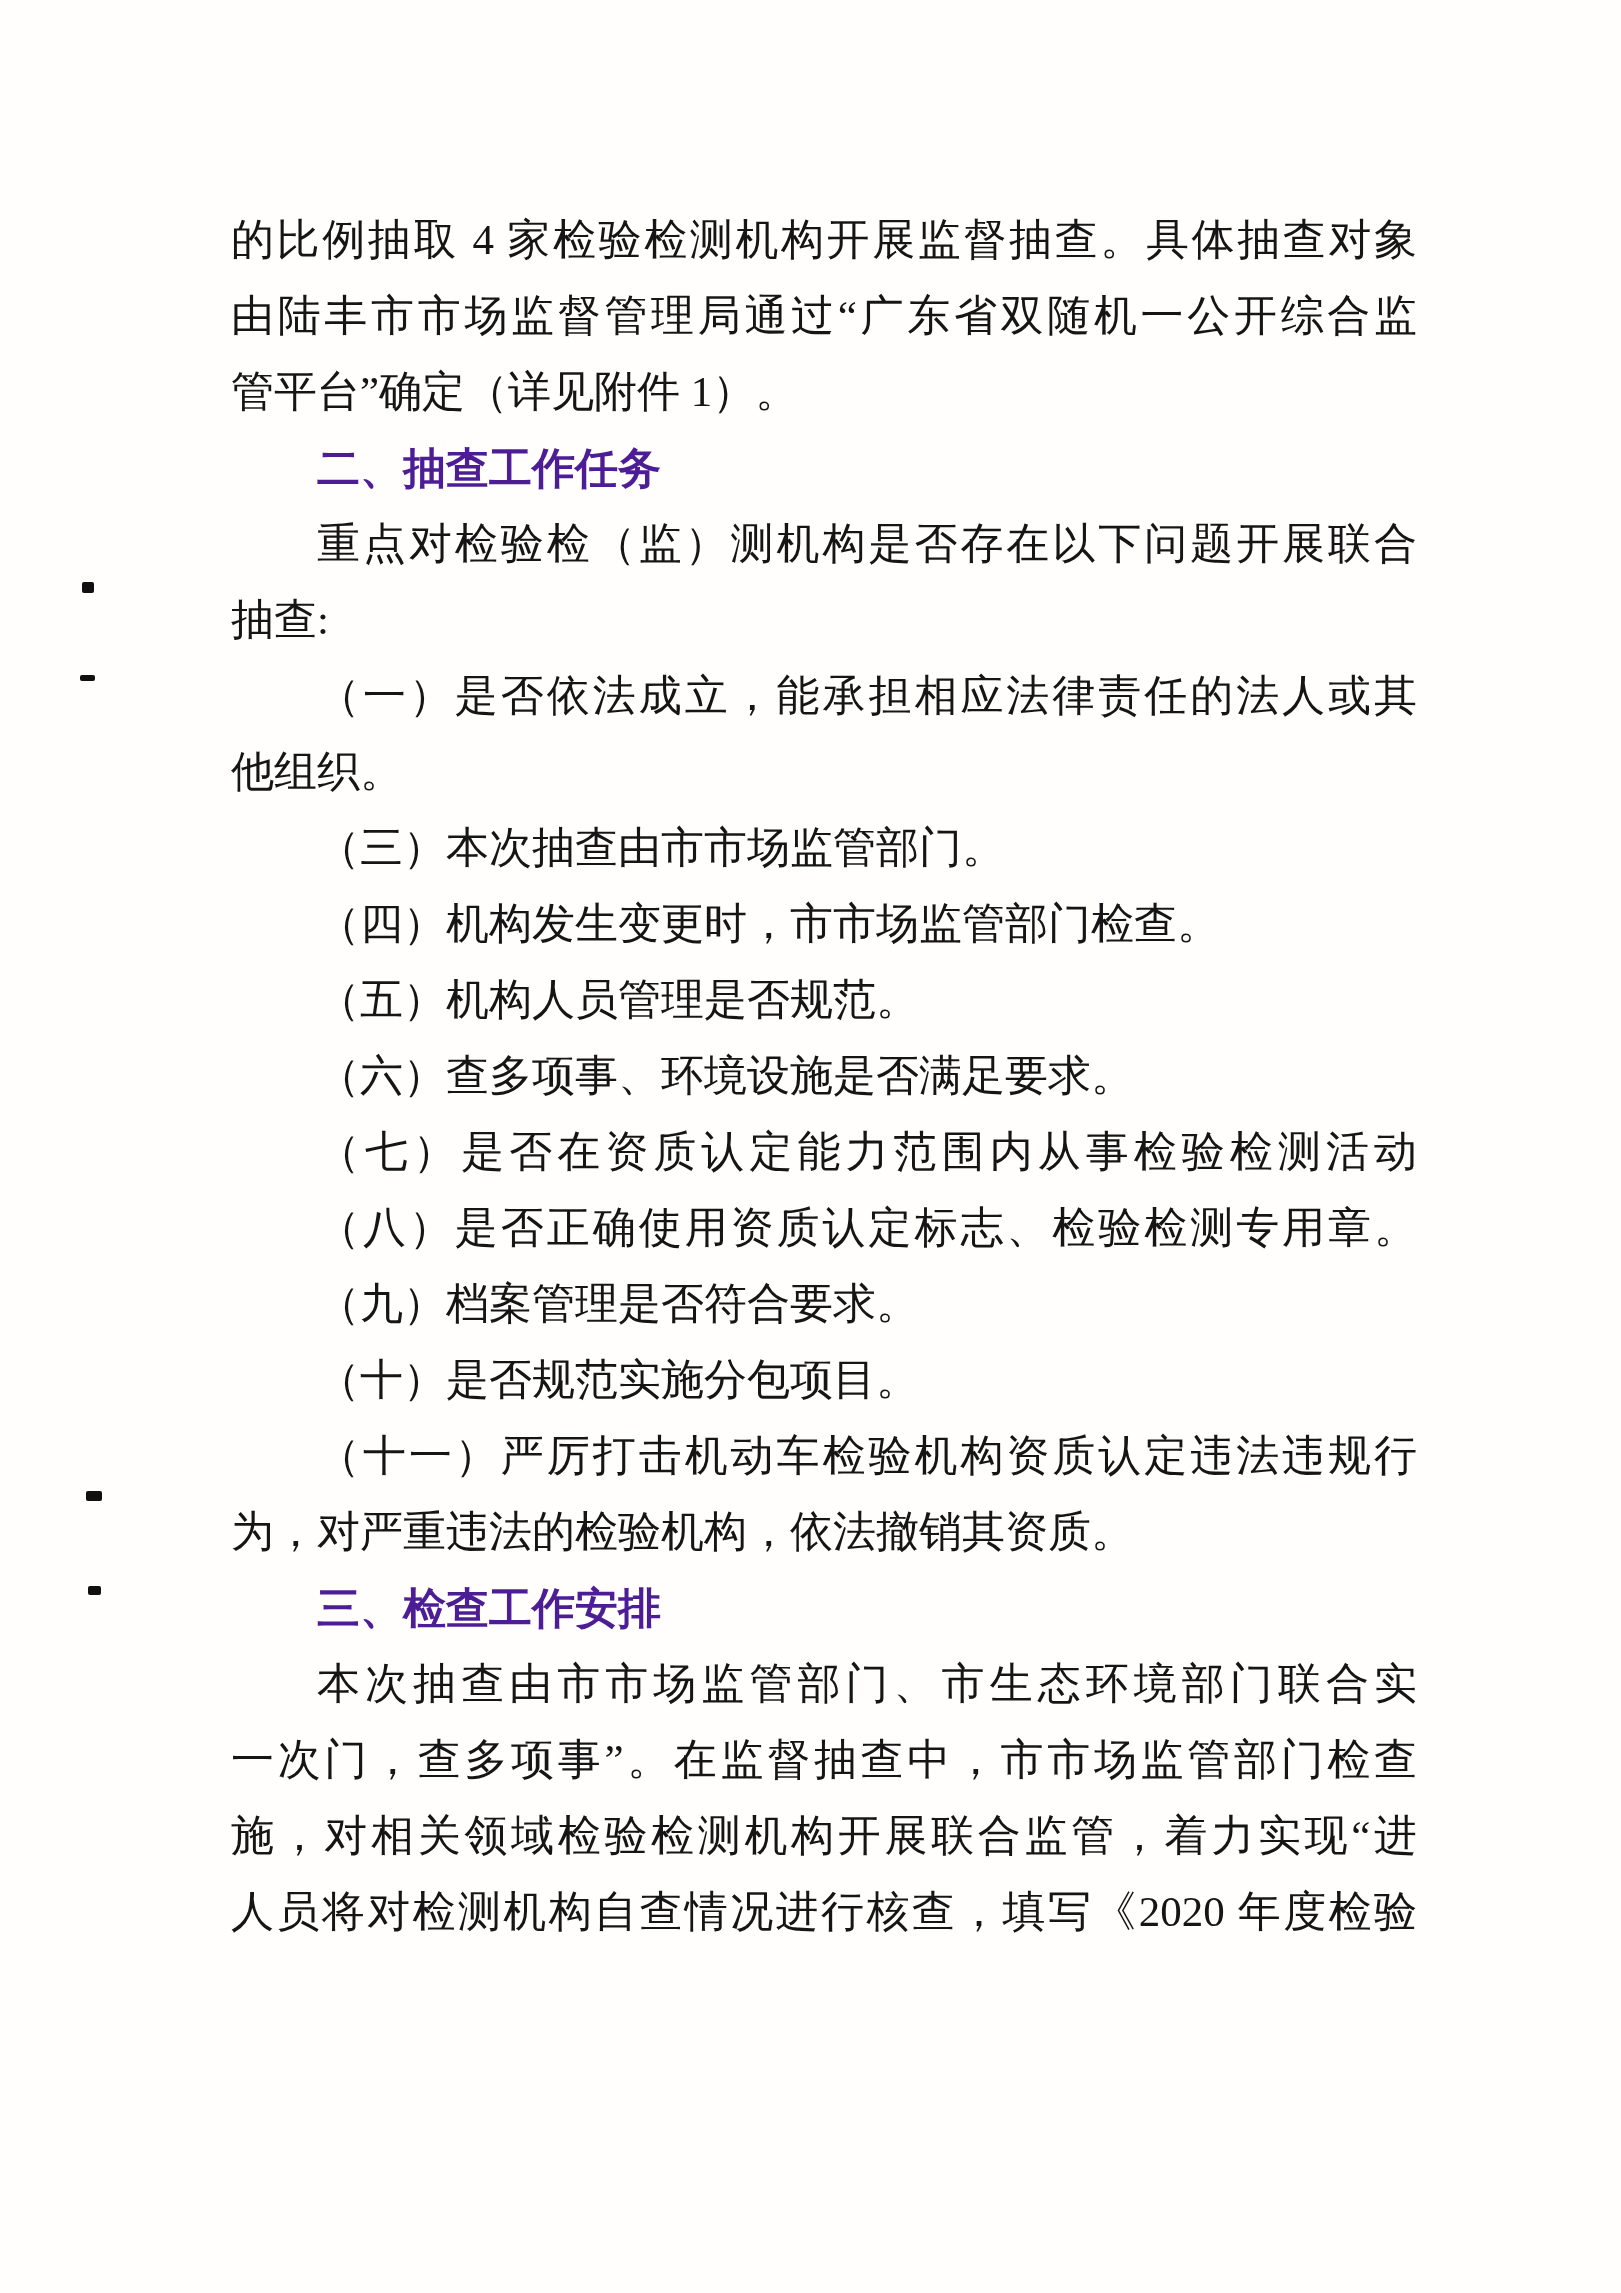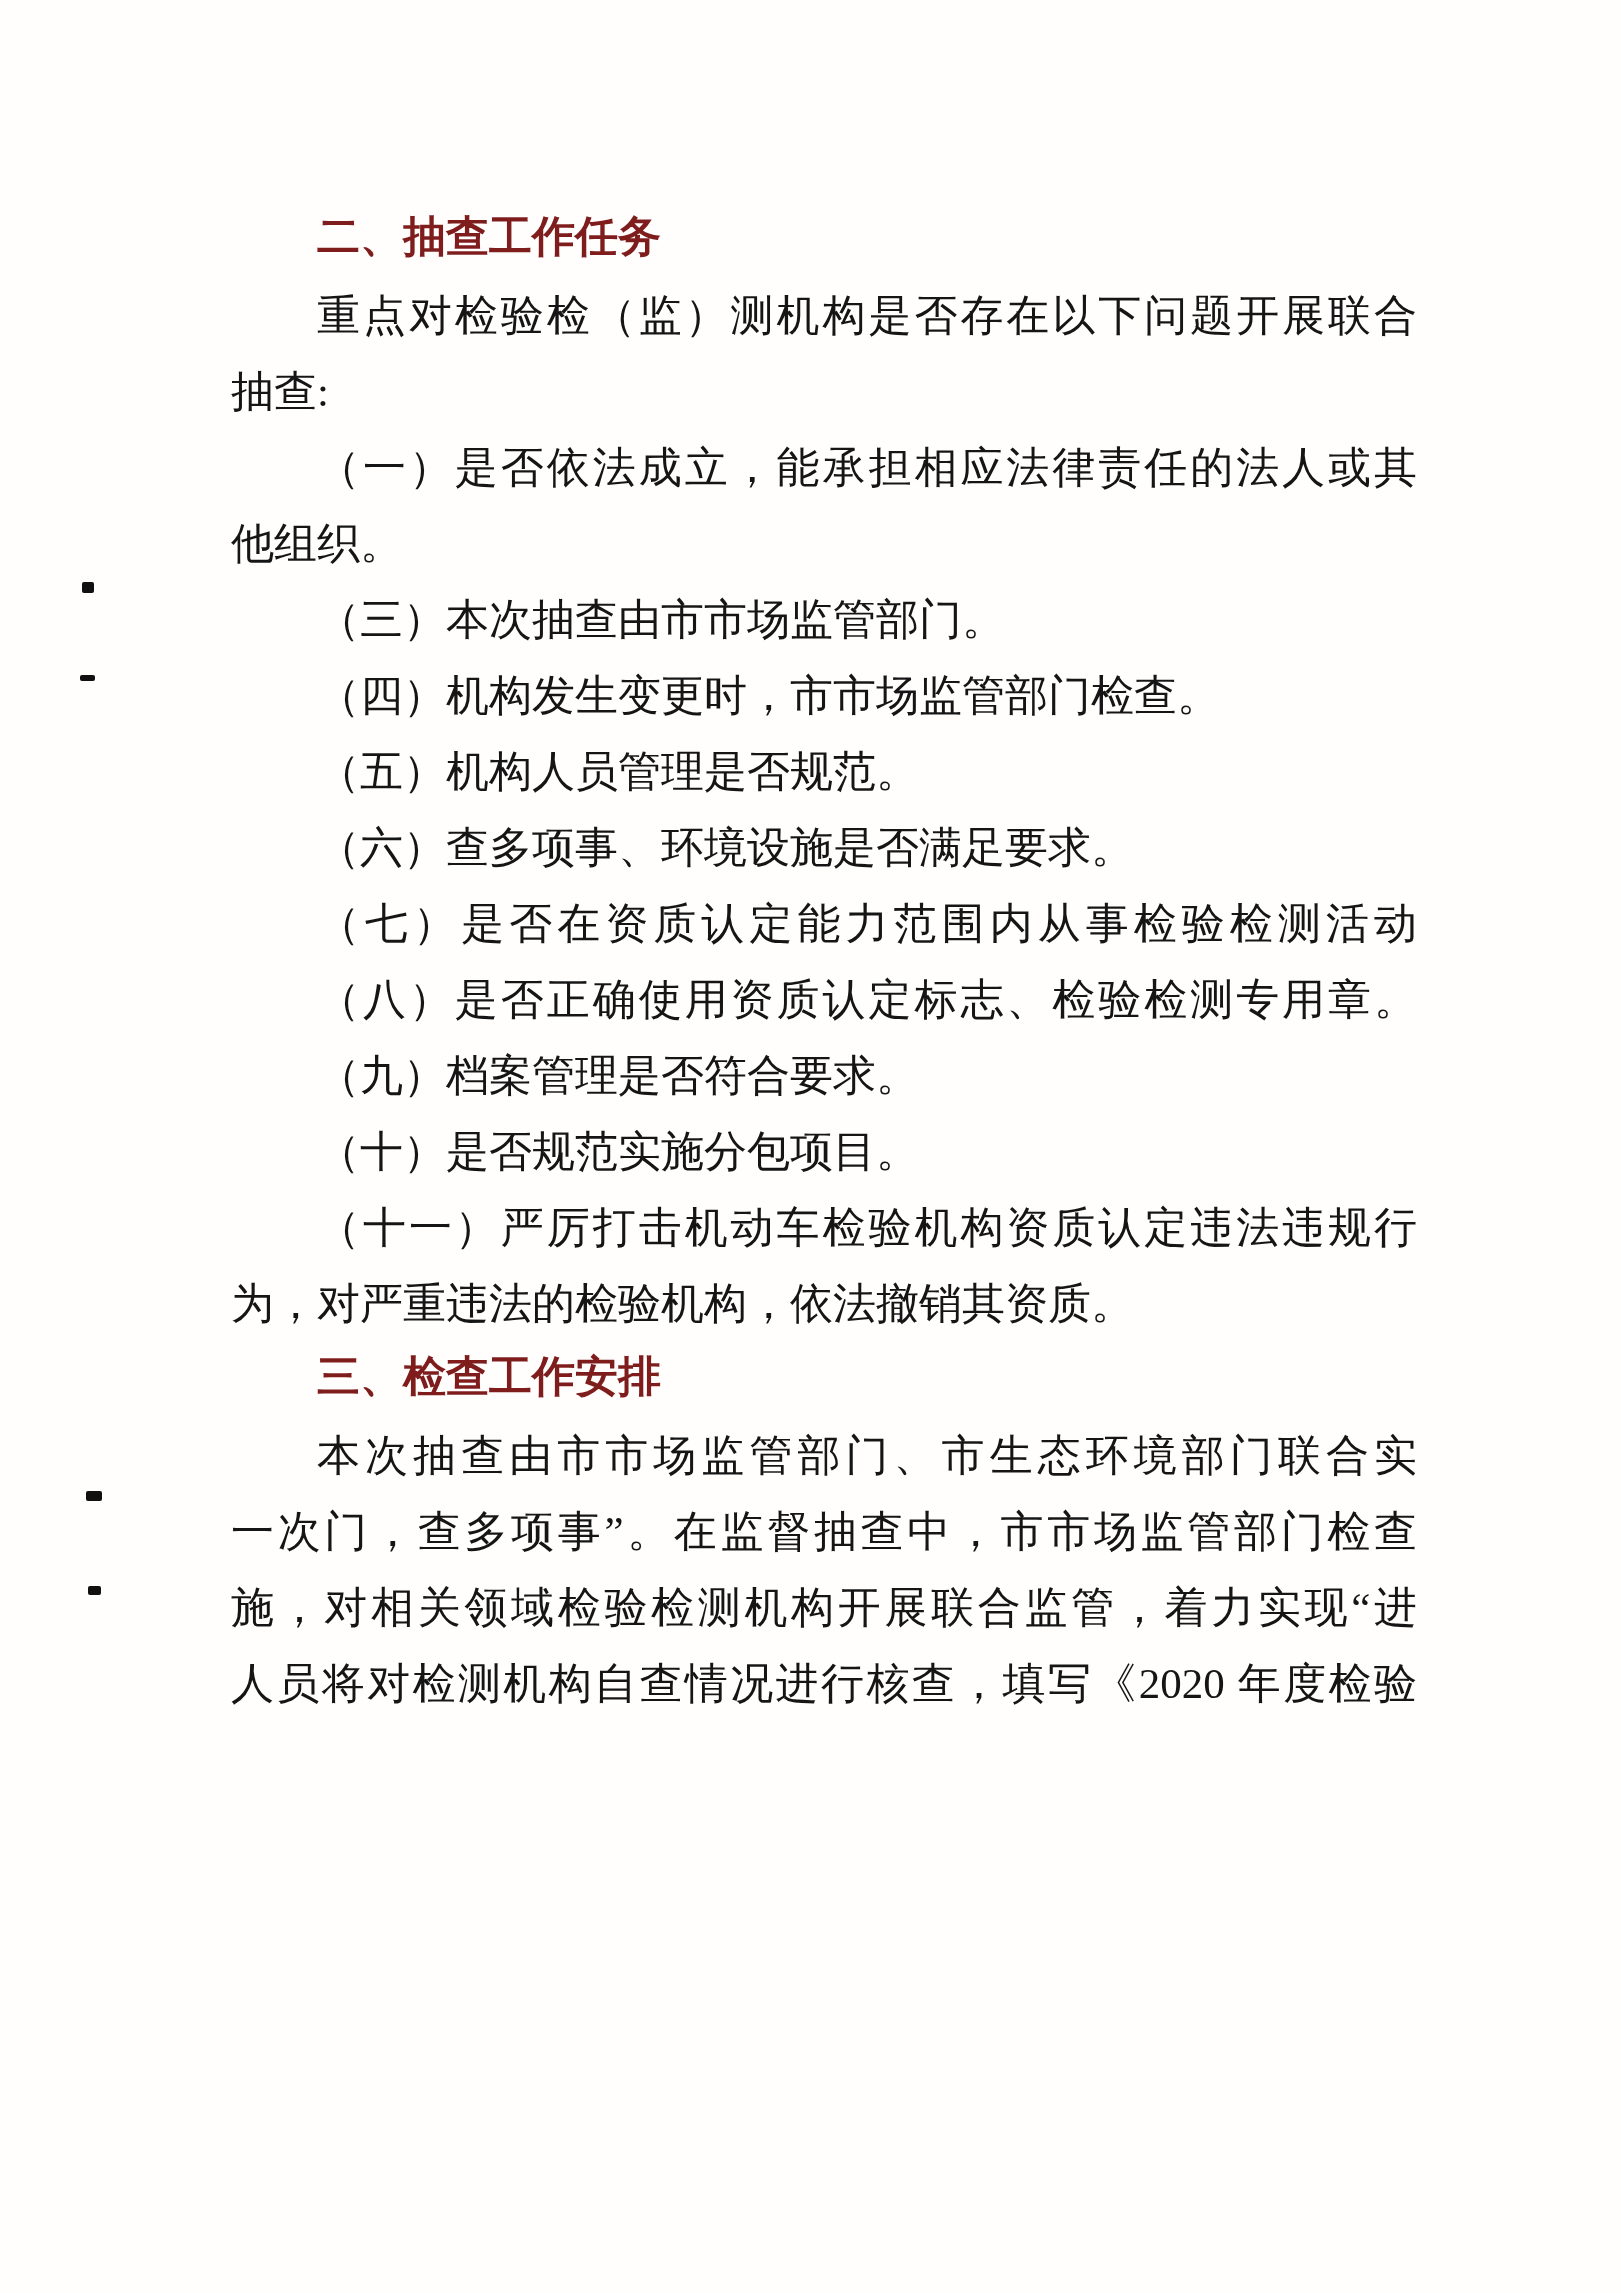--- a/index.html
+++ b/index.html
@@ -29,40 +29,45 @@
     white-space:normal;
     font-family:"Liberation Serif", serif;
   }
   .line.indent{padding-left:86px;}
   .line.full{
     text-align:justify;
     text-align-last:justify;
     text-justify:inter-ideograph;
   }
   .heading .line{
-    font-family:Liberation Mono, monospace;
+    font-family:Liberation Sans, sans-serif;
     font-weight:700;
-    color:#7f1d1d;
+    color:#4c1d95;
   }
   
   .speck{position:absolute;background:#101010;border-radius:2px;}
   .speck.s1{left:82px;top:582px;width:11.8px;height:10.8px;}
   .speck.s2{left:80px;top:675px;width:14.7px;height:5.9px;}
   .speck.s3{left:86px;top:1491px;width:15.7px;height:9.8px;}
   .speck.s4{left:88px;top:1586px;width:12.7px;height:8.8px;}
 </style>
 </head>
 <body>
 
 <div class="page">
   <span class="speck s1"></span>
   <span class="speck s2"></span>
   <span class="speck s3"></span>
   <span class="speck s4"></span>
   <div class="content" id="content">
+      <div class="paragraph">
+        <div class="line full">的比例抽取 4 家检验检测机构开展监督抽查。具体抽查对象</div>
+        <div class="line full">由陆丰市市场监督管理局通过“广东省双随机一公开综合监</div>
+        <div class="line">管平台”确定（详见附件 1）。</div>
+      </div>
       <div class="paragraph heading">
         <div class="line indent">二、抽查工作任务</div>
       </div>
       <div class="paragraph">
         <div class="line indent full">重点对检验检（监）测机构是否存在以下问题开展联合</div>
         <div class="line">抽查:</div>
       </div>
       <div class="paragraph">
         <div class="line indent full">（一）是否依法成立，能承担相应法律责任的法人或其</div>
         <div class="line">他组织。</div>

